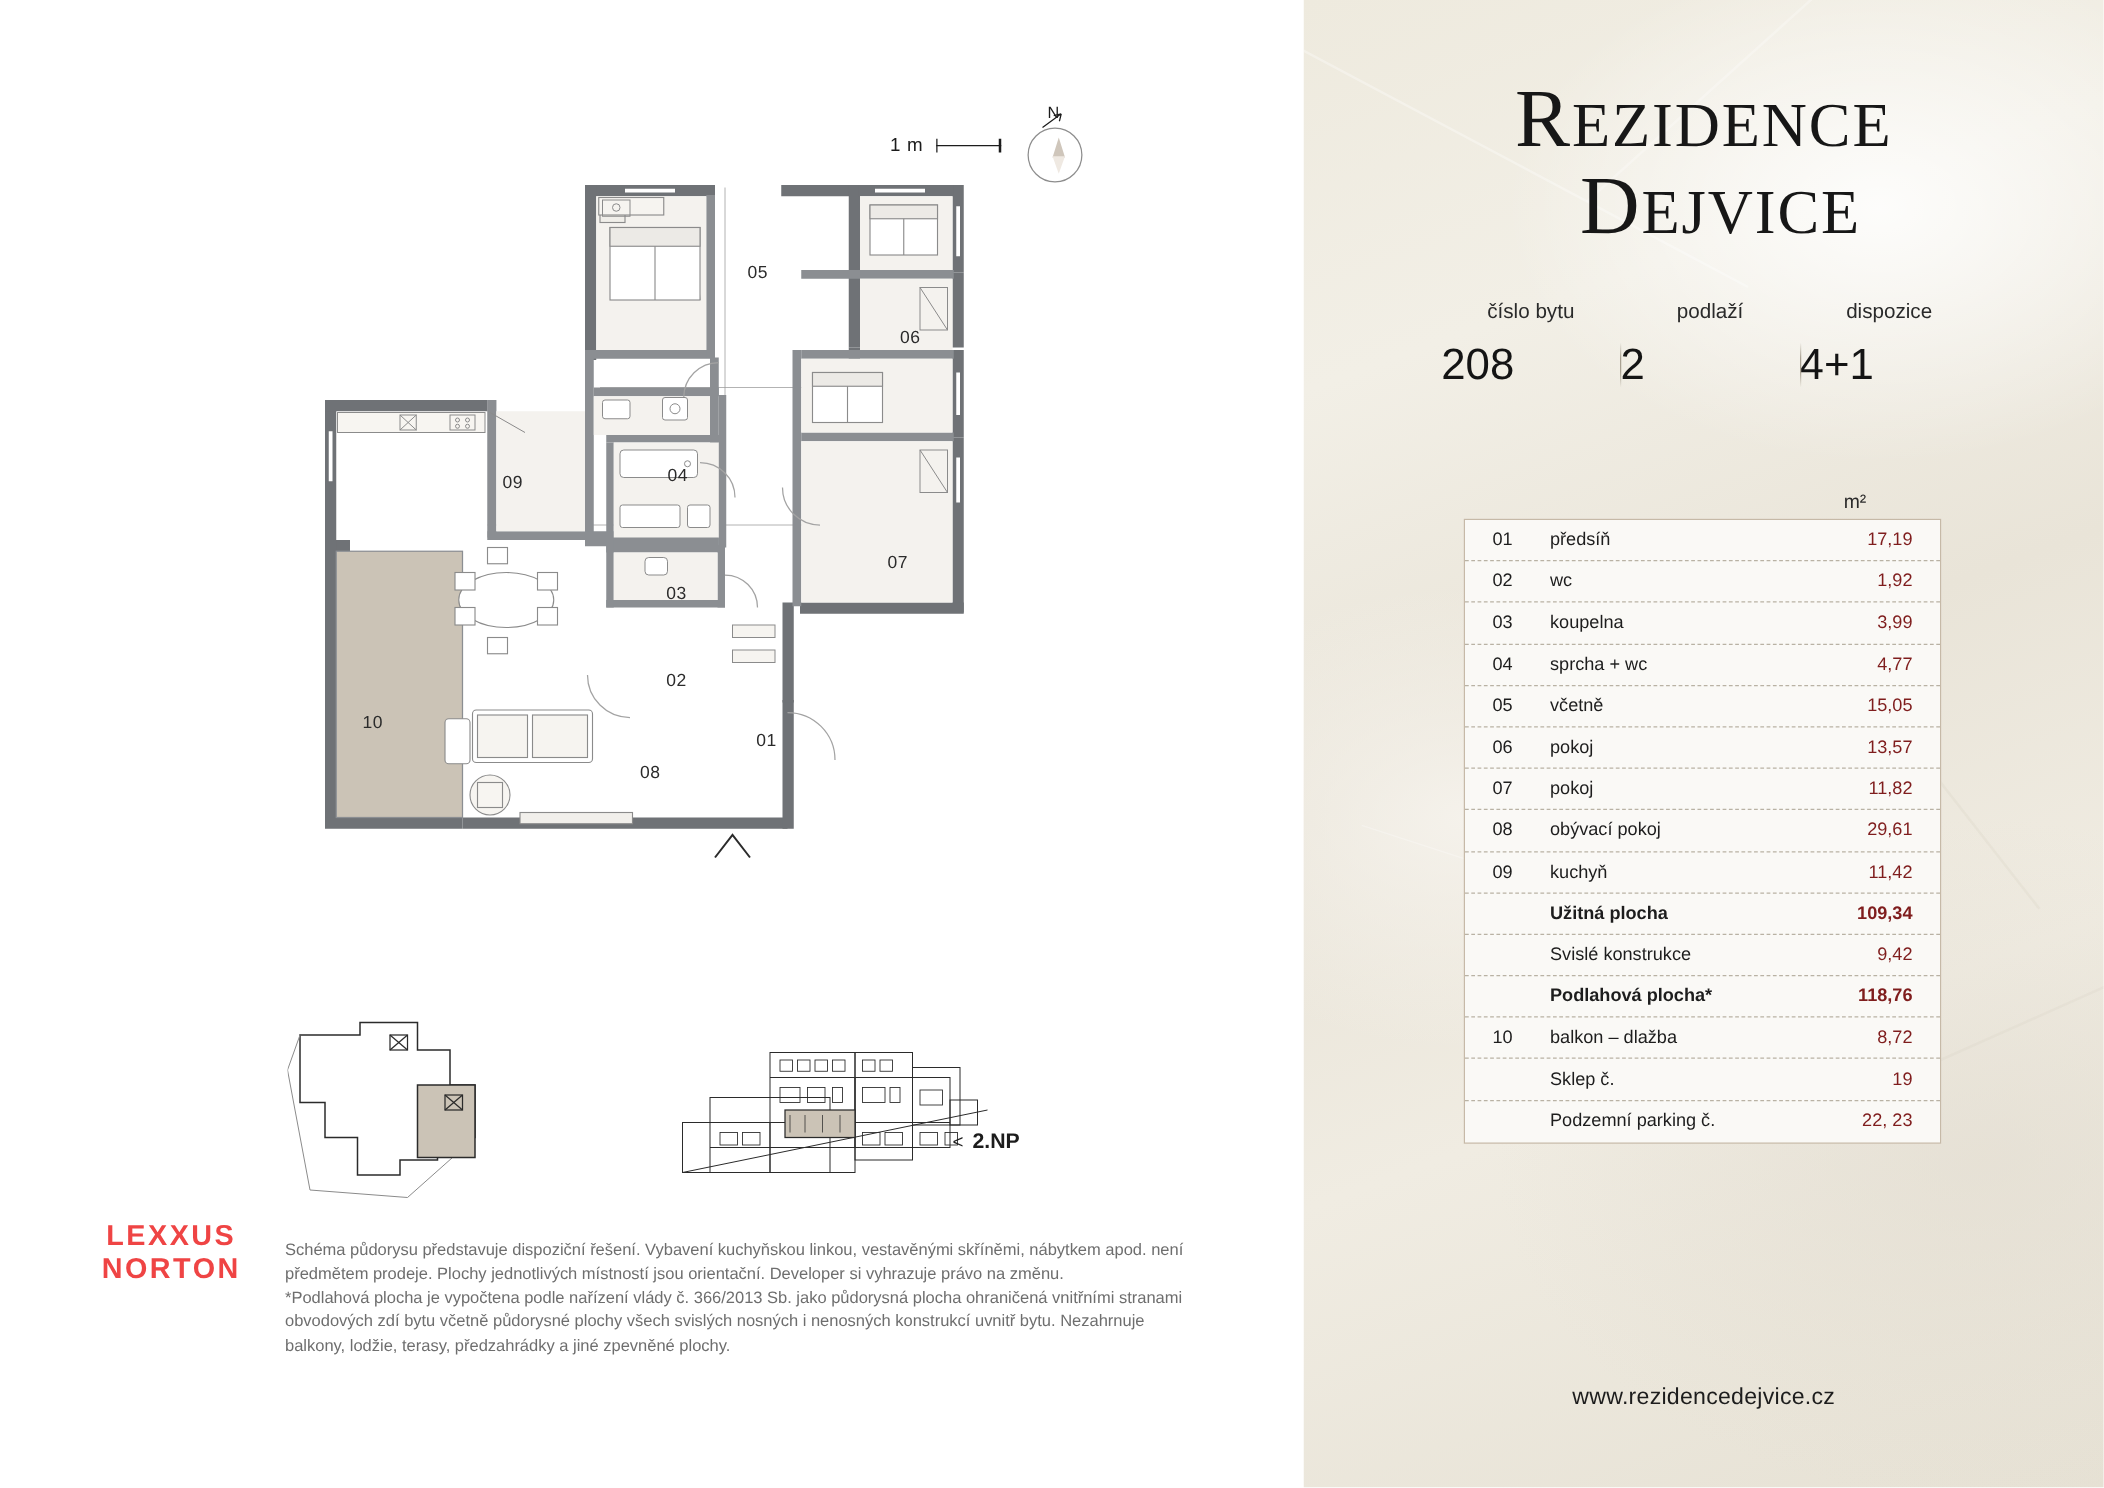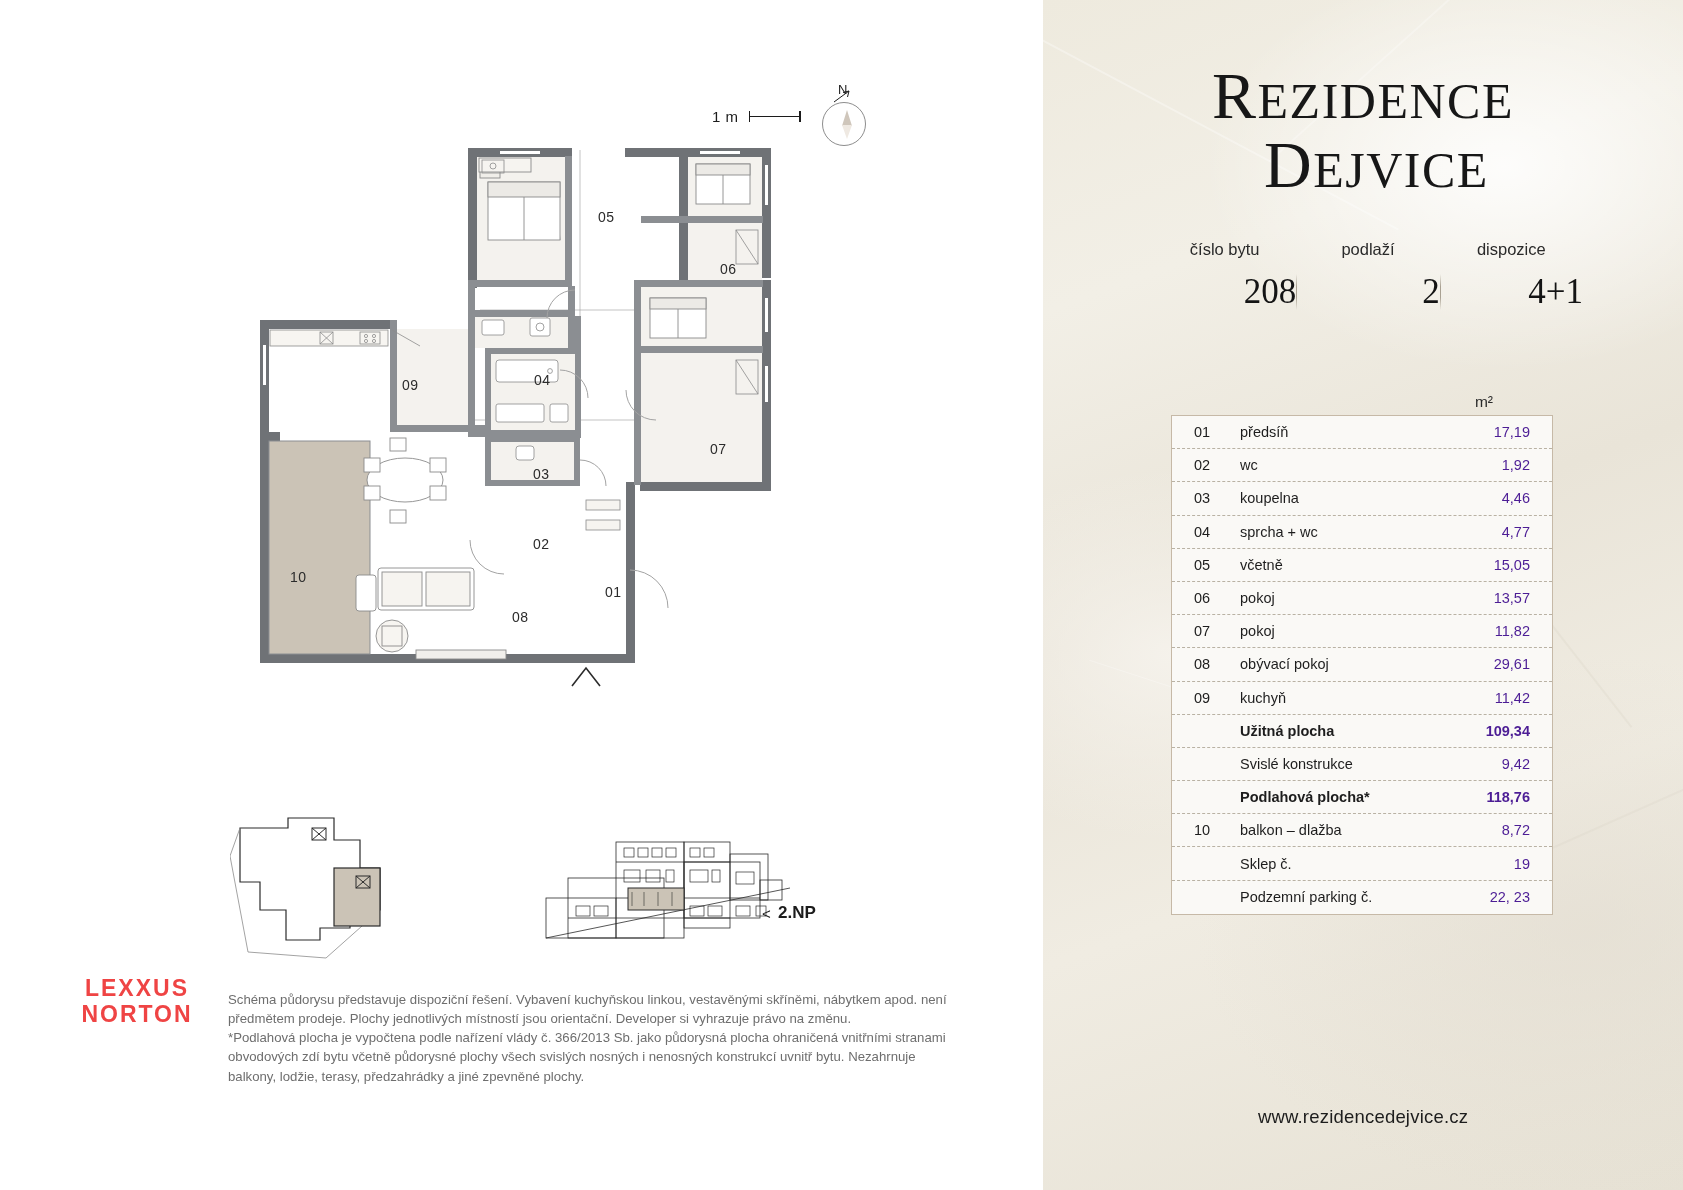--- a/index.html
+++ b/index.html
@@ -100,22 +100,22 @@
     line-height: 1.04;
   }
   #brand .line1 { font-size: 50px; letter-spacing: 1.5px; }
   #brand .line2 { font-size: 50px; letter-spacing: 1.5px; padding-left: 27px; }
   .smallcap-first { font-size: 1.32em; }
 
   #meta-head { position: absolute; left: 110px; top: 240px; width: 430px; display: flex; }
   #meta-head .cell { flex: 1; text-align: center; font-size: 16.5px; color: #2a2a2a; }
   #meta-vals { position: absolute; left: 110px; top: 272px; width: 430px; display: flex; align-items: center; }
   #meta-vals .cell {
-    flex: 1; text-align: right;
-    font-family: Liberation Serif, serif;
+    flex: 1; text-align: left;
+    font-family: Liberation Sans, sans-serif;
     font-size: 35px; color: #141414;
     position: relative;
   }
   #meta-vals .cell + .cell::before {
     content: ""; position: absolute; left: 0; top: 2px; bottom: 2px;
     width: 1px; background: linear-gradient(to bottom, rgba(170,162,148,0), #a9a192 35%, #a9a192 65%, rgba(170,162,148,0));
   }
 
   #m2-label { position: absolute; right: 190px; top: 393px; font-size: 15.5px; color: #2a2a2a; }
 
@@ -127,21 +127,21 @@
   }
   .tr {
     display: flex; align-items: center;
     height: 33.2px;
     border-bottom: 1px dashed #b9b2a4;
     padding: 0 22px 0 22px;
   }
   .tr:last-child { border-bottom: none; }
   .tr .idx { width: 46px; font-size: 14.5px; color: #1d1d1d; flex: none; }
   .tr .nm { flex: 1; font-size: 14.5px; color: #1d1d1d; }
-  .tr .val { font-size: 14.5px; color: #4c1d95; text-align: center; }
+  .tr .val { font-size: 14.5px; color: #7f1d1d; text-align: center; }
   .tr.bold .nm, .tr.bold .val, .tr.bold .idx { font-weight: bold; }
 
   #website {
     position: absolute; left: 0; right: 0; bottom: 62px;
     text-align: center; font-size: 18.5px; color: #1d1d1d; letter-spacing: .2px;
   }
 </style>
 </head>
 <body>
 
@@ -509,21 +509,21 @@
         <span class="val">17,19</span>
       </div>
       <div class="tr">
         <span class="idx">02</span>
         <span class="nm">wc</span>
         <span class="val">1,92</span>
       </div>
       <div class="tr">
         <span class="idx">03</span>
         <span class="nm">koupelna</span>
-        <span class="val">4,46</span>
+        <span class="val">3,99</span>
       </div>
       <div class="tr">
         <span class="idx">04</span>
         <span class="nm">sprcha + wc</span>
         <span class="val">4,77</span>
       </div>
       <div class="tr">
         <span class="idx">05</span>
         <span class="nm">včetně</span>
         <span class="val">15,05</span>

